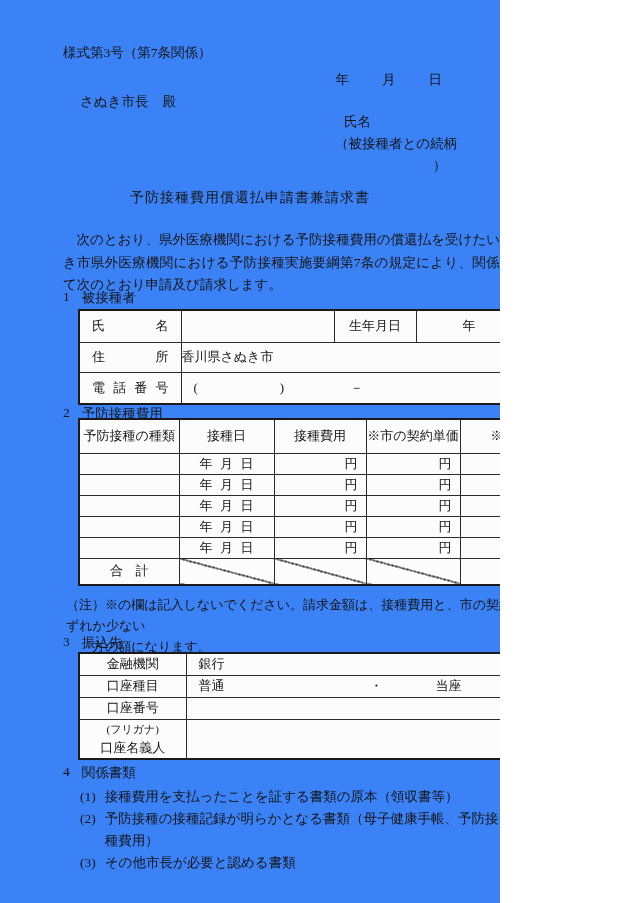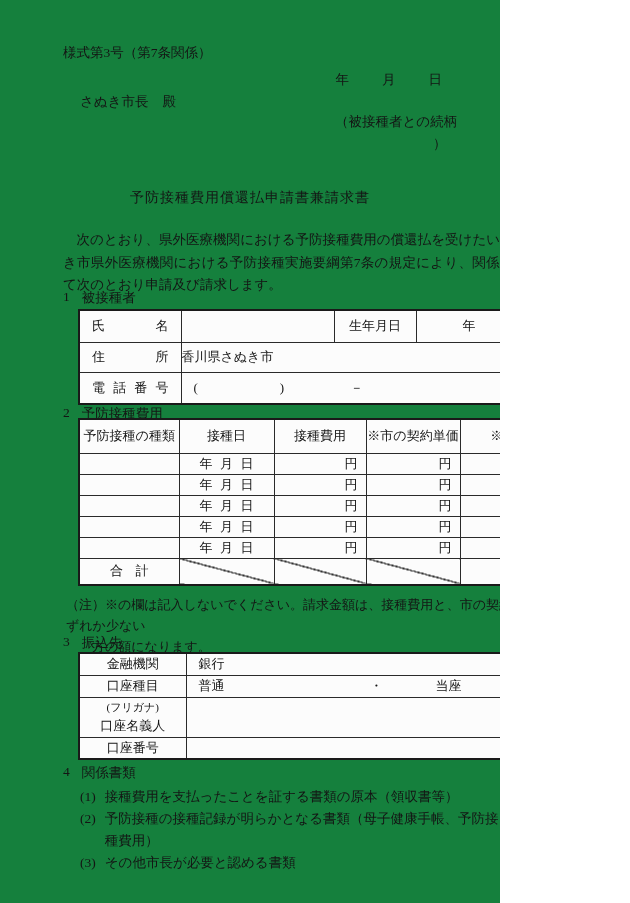--- a/index.html
+++ b/index.html
@@ -1,20 +1,20 @@
 <!DOCTYPE html>
 <html><head>
 <meta charset="utf-8">
 <style>
   * { margin:0; padding:0; box-sizing:border-box; }
   html,body { background:#ffffff; }
   .page {
     position:relative;
     width:500px; height:903px;
-    background:#15803d;
+    background:#3b82f6;
     color:#141414;
     font-family:"Liberation Serif","DejaVu Serif",serif;
     font-size:13.5px;
     overflow:hidden;
   }
   .abs { position:absolute; }
   .flexrow { display:flex; align-items:center; }
 
   
   .spread { display:flex; justify-content:space-between; width:100%; }
@@ -58,20 +58,21 @@
     <span>月</span>
     <span>日</span>
   </div>
 
   <div class="abs flexrow" style="left:80px; top:93px; gap:14px;">
     <span>さぬき市長</span>
     <span>殿</span>
   </div>
 
   <div class="abs" style="left:298px; top:111px; line-height:22px;">
+    <div style="margin-left:46px;">氏名</div>
     <div style="margin-left:37px;">
       <span>（被接種者との続柄</span><span style="display:inline-block; width:98px;"></span><span>）</span>
     </div>
   </div>
 
   <div class="abs title" style="top:189px;">予防接種費用償還払申請書兼請求書</div>
 
   <div class="abs intro" style="left:63px; top:229px;">次のとおり、県外医療機関における予防接種費用の償還払を受けたいので、さぬき市県外医療機関における予防接種実施要綱第7条の規定により、関係書類を添えて次のとおり申請及び請求します。</div>
 
   <div class="abs section-head" style="left:63px; top:289px;">
@@ -264,29 +265,29 @@
     <tr style="height:22px;">
       <td class="ctr">口座種目</td>
       <td>
         <div class="flexrow" style="padding:0 12px;">
           <span style="flex:1; text-align:left;">普通</span>
           <span style="flex:1; text-align:center;">・</span>
           <span style="flex:1; text-align:left;">当座</span>
         </div>
       </td>
     </tr>
+    <tr style="height:22px;">
+      <td class="ctr">口座番号</td>
+      <td></td>
+    </tr>
     <tr style="height:40px;">
       <td class="ctr">
         <div class="small" style="line-height:17px;">(フリガナ)</div>
         <div style="line-height:19px;">口座名義人</div>
       </td>
-      <td></td>
-    </tr>
-    <tr style="height:22px;">
-      <td class="ctr">口座番号</td>
       <td></td>
     </tr>
   </tbody>
     </table>
 
   <div class="abs section-head" style="left:63px; top:764px;">
     <span>4</span>
     <span>関係書類</span>
   </div>
 

